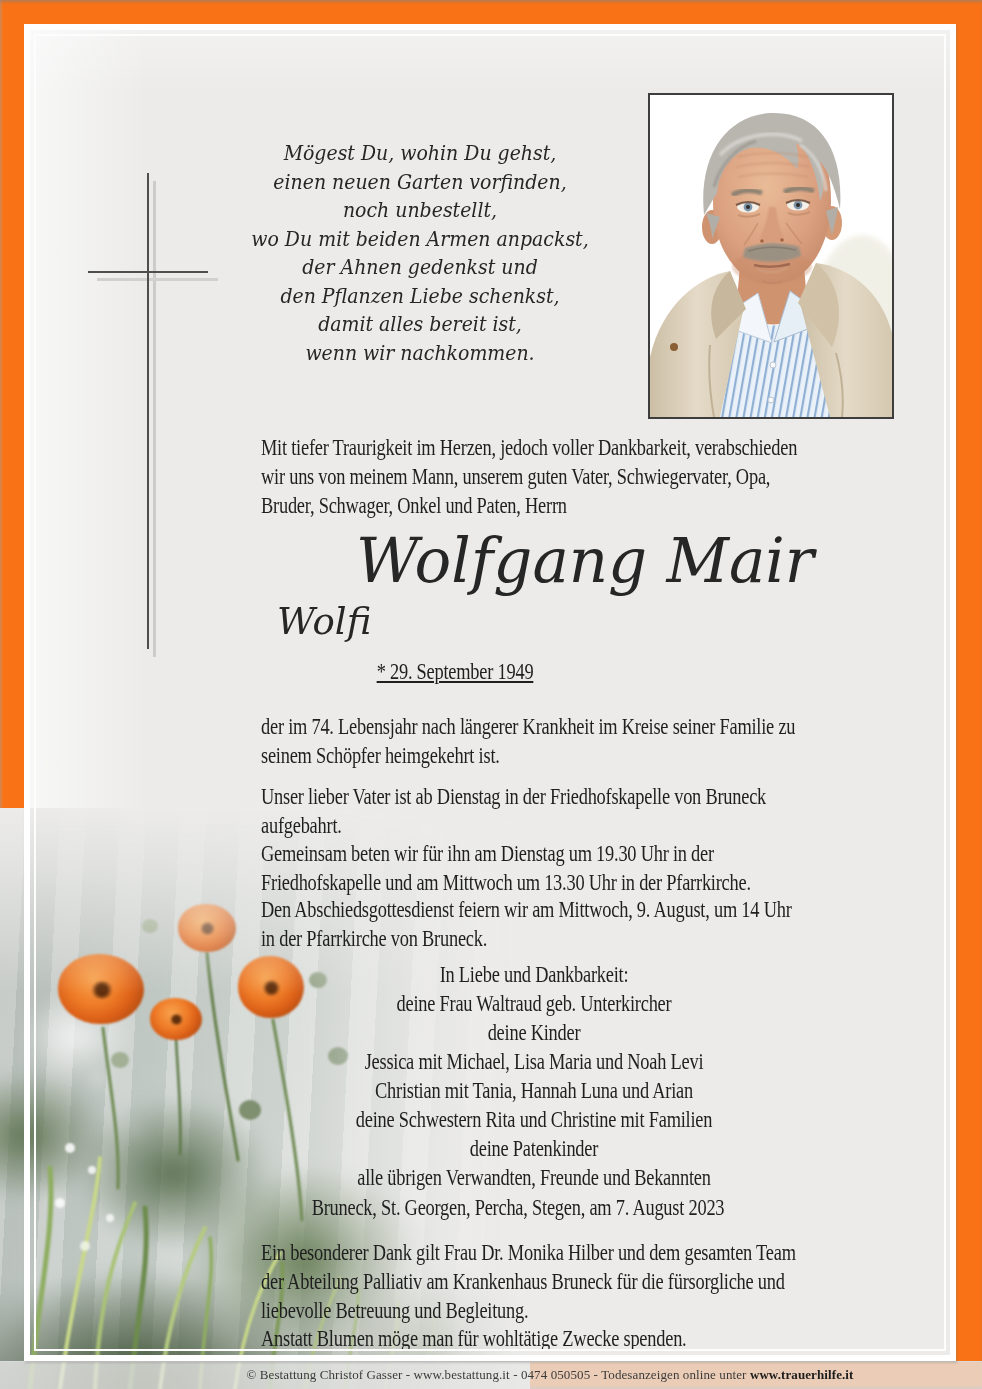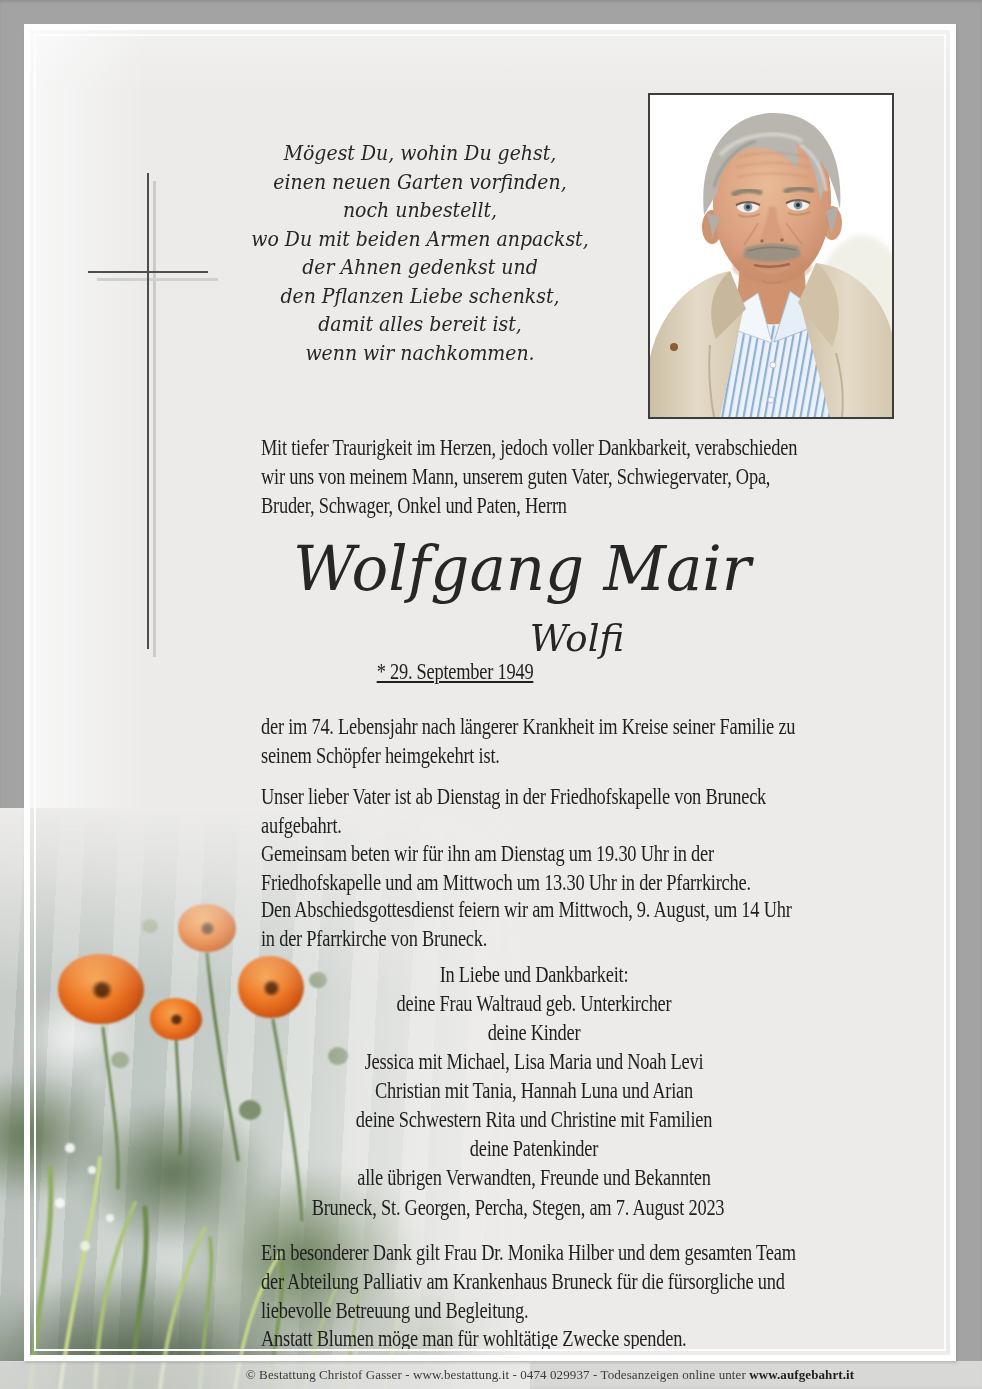--- a/index.html
+++ b/index.html
@@ -1,18 +1,18 @@
 <!DOCTYPE html>
 <html><head>
 <meta charset="utf-8">
 <style>
   html,body{margin:0;padding:0;background:#ffffff;}
   .page{
     position:relative;width:982px;height:1389px;overflow:hidden;
-    background:#a3a3a3;
+    background:#f97316;
     font-family:"Liberation Serif",serif;color:#1f1f1f;
     box-shadow:inset 0 3px 3px -1px rgba(130,130,130,.55),
                inset 3px 0 2px -1px rgba(170,170,170,.35),
                inset 0 -3px 2px -1px rgba(120,120,120,.6);
   }
   
   .interior{position:absolute;left:26px;top:26px;right:28px;bottom:30px;background:#ecebea;z-index:0;}
   .interior::after{content:"";position:absolute;inset:0;
     background:linear-gradient(to right,rgba(255,255,255,.65),rgba(255,255,255,0) 13%),
                linear-gradient(to bottom,rgba(255,255,255,.35),rgba(255,255,255,0) 5%);}
@@ -29,23 +29,23 @@
   .chs{left:97px;top:278px;width:121px;height:3px;background:#d0d0d0;}
   
   .tx{position:absolute;z-index:3;}
   .pre{white-space:pre-line;}
   .body{font-size:23px;line-height:29px;letter-spacing:-0.3px;color:#1f1f1f;}
   .cond-l{width:800px;left:261px;transform:scaleX(.8);transform-origin:0 0;text-align:left;}
   .cond-c{width:800px;transform:scaleX(.8);transform-origin:50% 0;text-align:center;}
   .script{font-family:"DejaVu Serif",serif;font-style:italic;color:#262626;}
   .poem{left:180px;top:139px;width:480px;text-align:center;font-size:21px;line-height:28.5px;
         transform:scaleX(.9);transform-origin:50% 0;}
-  .name{left:277px;top:514px;width:600px;text-align:left;font-size:61px;line-height:78px;
-        font-weight:normal;margin:16px;}
-  .nickname{left:277px;top:598px;width:600px;text-align:center;font-size:37px;line-height:48px;margin-top:17px;}
+  .name{left:277px;top:514px;width:600px;text-align:center;font-size:61px;line-height:78px;
+        font-weight:normal;margin:8px;}
+  .nickname{left:277px;top:598px;width:600px;font-size:37px;line-height:48px;}
   .date-birth{left:305px;top:657px;text-decoration:underline;}
   .date-death{left:517px;top:657px;}
   .date-box{width:300px;transform:scaleX(.8);transform-origin:50% 0;text-align:center;}
   .intro{top:433px;}
   .p-obit{top:712px;}
   .p-laying{top:782px;}
   .p-prayer{top:839px;}
   .p-service{top:895px;}
   .family{left:134px;top:960px;}
   .place{left:118px;top:1193px;}
@@ -292,15 +292,15 @@
   <div class="tx body cond-c place pre">Bruneck, St. Georgen, Percha, Stegen, am 7. August 2023</div>
 
   <div class="tx body cond-l p-thanks pre">Ein besonderer Dank gilt Frau Dr. Monika Hilber und dem gesamten Team
 der Abteilung Palliativ am Krankenhaus Bruneck für die fürsorgliche und
 liebevolle Betreuung und Begleitung.</div>
   <div class="tx body cond-l p-donation pre">Anstatt Blumen möge man für wohltätige Zwecke spenden.</div>
 
   <div class="frame"></div>
   <div class="frame-inner"></div>
 
-  <div class="footer"><span>© Bestattung Christof Gasser - www.bestattung.it - 0474 029937 - Todesanzeigen online unter </span><b>www.aufgebahrt.it</b></div>
+  <div class="footer"><span>© Bestattung Christof Gasser - www.bestattung.it - 0474 050505 - Todesanzeigen online unter </span><b>www.trauerhilfe.it</b></div>
 
 </div>
 
 </body></html>

